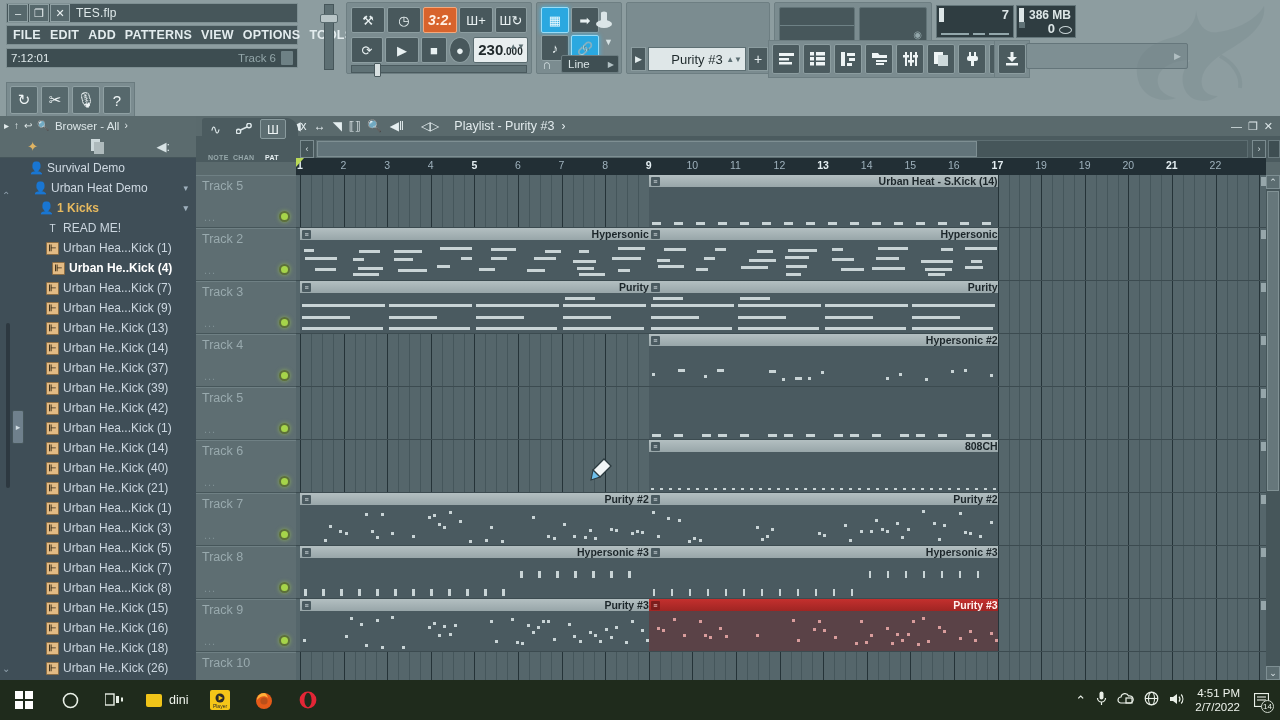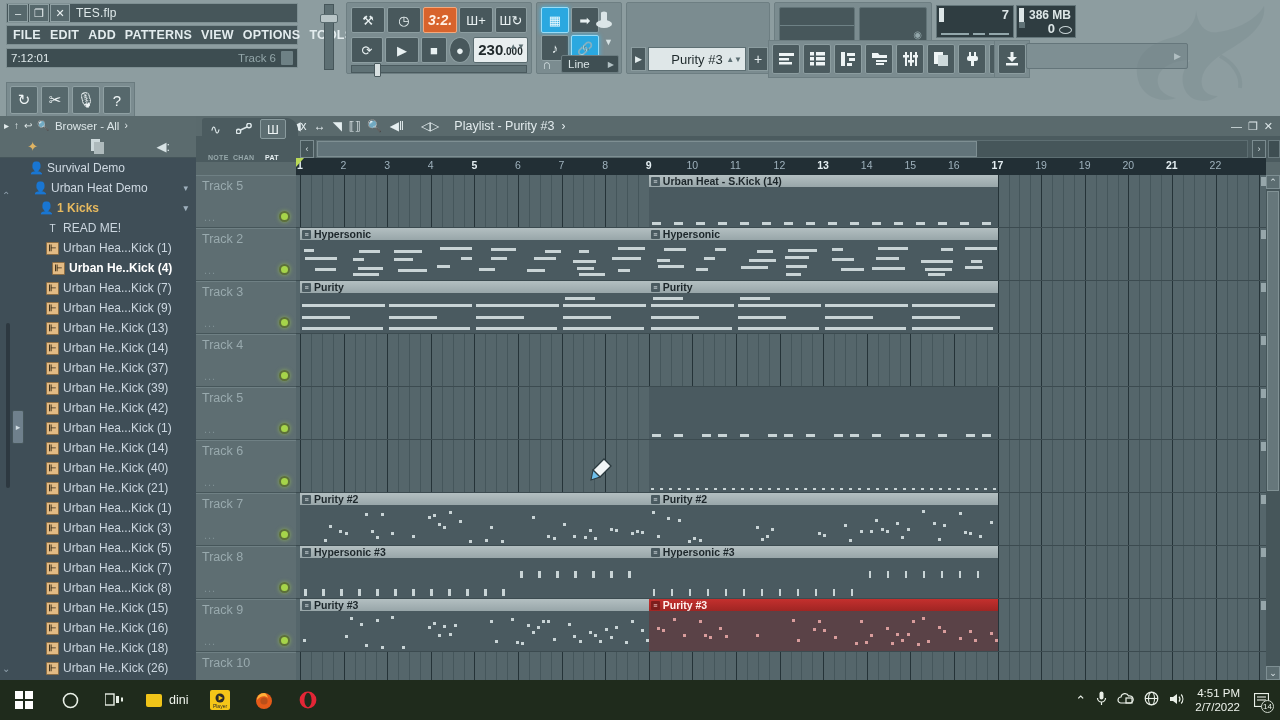--- a/index.html
+++ b/index.html
@@ -330,21 +330,21 @@
   .lane-grid { position: absolute; inset: 0; }
   .gl { position: absolute; top: 0; bottom: 0; width: 1px; background: rgba(30,45,50,.28); }
   .gl.bar { background: rgba(20,32,36,.72); }
   .clip {
     position: absolute; top: 0; bottom: 0;
     background: #4a5a60; overflow: hidden;
   }
   .clip-head {
     position: absolute; left: 0; right: 0; top: 0; height: 12px;
     background: linear-gradient(#b3bfc1, #98a6a9);
-    display: flex; align-items: center; padding-left: 2px; gap: 3px;
+    display: flex; align-items: center; padding-left: 2px; gap: 3px; justify-content: space-between;
   }
   .clip-head .ch-ico {
     width: 9px; height: 9px; background: #4a5a60; color: #dfe7e9;
     font-size: 7px; display: flex; align-items: center; justify-content: center; border-radius: 1px;
   }
   .clip-head .ch-name { color: #1c262a; font-size: 10.5px; white-space: nowrap; font-weight: bold; }
   .clip.sel { background: #5a4247; }
   .clip.sel .clip-head { background: linear-gradient(#c4302e, #a02523); }
   .clip.sel .clip-head .ch-name { color: #fff0ee; }
   .clip.sel .clip-head .ch-ico { background: #7d1d1c; color: #ffd9d6; }
@@ -1363,20 +1363,41 @@
                 <div class="gl bar" style="left: 876px;"></div>
                 <div class="gl" style="left: 886.9px;"></div>
                 <div class="gl" style="left: 897.8px;"></div>
                 <div class="gl" style="left: 908.7px;"></div>
                 <div class="gl bar" style="left: 919.6px;"></div>
                 <div class="gl" style="left: 930.5px;"></div>
                 <div class="gl" style="left: 941.4px;"></div>
                 <div class="gl" style="left: 952.3px;"></div>
                 <div class="gl bar" style="left: 963.2px;"></div>
               </div>
+              <div class="clip" style="left: 352.8px; width: 348.8px;">
+                <div class="clip-head">
+                  <span class="ch-ico">≡</span>
+                  <span class="ch-name">Hypersonic #2</span>
+                </div>
+                <div class="note" style="left: 3px; top: 39px; width: 3px; height: 2.5px;"></div>
+                <div class="note" style="left: 29px; top: 35px; width: 7px; height: 2.5px;"></div>
+                <div class="note" style="left: 55px; top: 41px; width: 3px; height: 2.5px;"></div>
+                <div class="note" style="left: 68px; top: 35px; width: 7px; height: 2.5px;"></div>
+                <div class="note" style="left: 120px; top: 36px; width: 7px; height: 2.5px;"></div>
+                <div class="note" style="left: 133px; top: 44px; width: 3px; height: 2.5px;"></div>
+                <div class="note" style="left: 146px; top: 43px; width: 7px; height: 2.5px;"></div>
+                <div class="note" style="left: 159px; top: 43px; width: 3px; height: 2.5px;"></div>
+                <div class="note" style="left: 172px; top: 37px; width: 3px; height: 2.5px;"></div>
+                <div class="note" style="left: 237px; top: 43px; width: 3px; height: 2.5px;"></div>
+                <div class="note" style="left: 250px; top: 39px; width: 3px; height: 2.5px;"></div>
+                <div class="note" style="left: 276px; top: 44px; width: 3px; height: 2.5px;"></div>
+                <div class="note" style="left: 302px; top: 36px; width: 3px; height: 2.5px;"></div>
+                <div class="note" style="left: 315px; top: 35px; width: 3px; height: 2.5px;"></div>
+                <div class="note" style="left: 341px; top: 40px; width: 3px; height: 2.5px;"></div>
+              </div>
             </div>
             <div class="tr-lane">
               <div class="lane-grid">
                 <div class="gl bar" style="left: 4px;"></div>
                 <div class="gl" style="left: 14.9px;"></div>
                 <div class="gl" style="left: 25.8px;"></div>
                 <div class="gl" style="left: 36.7px;"></div>
                 <div class="gl bar" style="left: 47.6px;"></div>
                 <div class="gl" style="left: 58.5px;"></div>
                 <div class="gl" style="left: 69.4px;"></div>
@@ -1568,20 +1589,24 @@
                 <div class="gl" style="left: 886.9px;"></div>
                 <div class="gl" style="left: 897.8px;"></div>
                 <div class="gl" style="left: 908.7px;"></div>
                 <div class="gl bar" style="left: 919.6px;"></div>
                 <div class="gl" style="left: 930.5px;"></div>
                 <div class="gl" style="left: 941.4px;"></div>
                 <div class="gl" style="left: 952.3px;"></div>
                 <div class="gl bar" style="left: 963.2px;"></div>
               </div>
               <div class="clip" style="left: 352.8px; width: 348.8px;">
+                <div class="clip-head">
+                  <span class="ch-ico">≡</span>
+                  <span class="ch-name">808CH</span>
+                </div>
                 <div class="note" style="left: 2px; top: 48px; width: 3px; height: 2px;"></div>
                 <div class="note" style="left: 11px; top: 48px; width: 3px; height: 2px;"></div>
                 <div class="note" style="left: 20px; top: 48px; width: 3px; height: 2px;"></div>
                 <div class="note" style="left: 29px; top: 48px; width: 3px; height: 2px;"></div>
                 <div class="note" style="left: 38px; top: 48px; width: 3px; height: 2px;"></div>
                 <div class="note" style="left: 47px; top: 48px; width: 3px; height: 2px;"></div>
                 <div class="note" style="left: 56px; top: 48px; width: 3px; height: 2px;"></div>
                 <div class="note" style="left: 65px; top: 48px; width: 3px; height: 2px;"></div>
                 <div class="note" style="left: 74px; top: 48px; width: 3px; height: 2px;"></div>
                 <div class="note" style="left: 83px; top: 48px; width: 3px; height: 2px;"></div>

